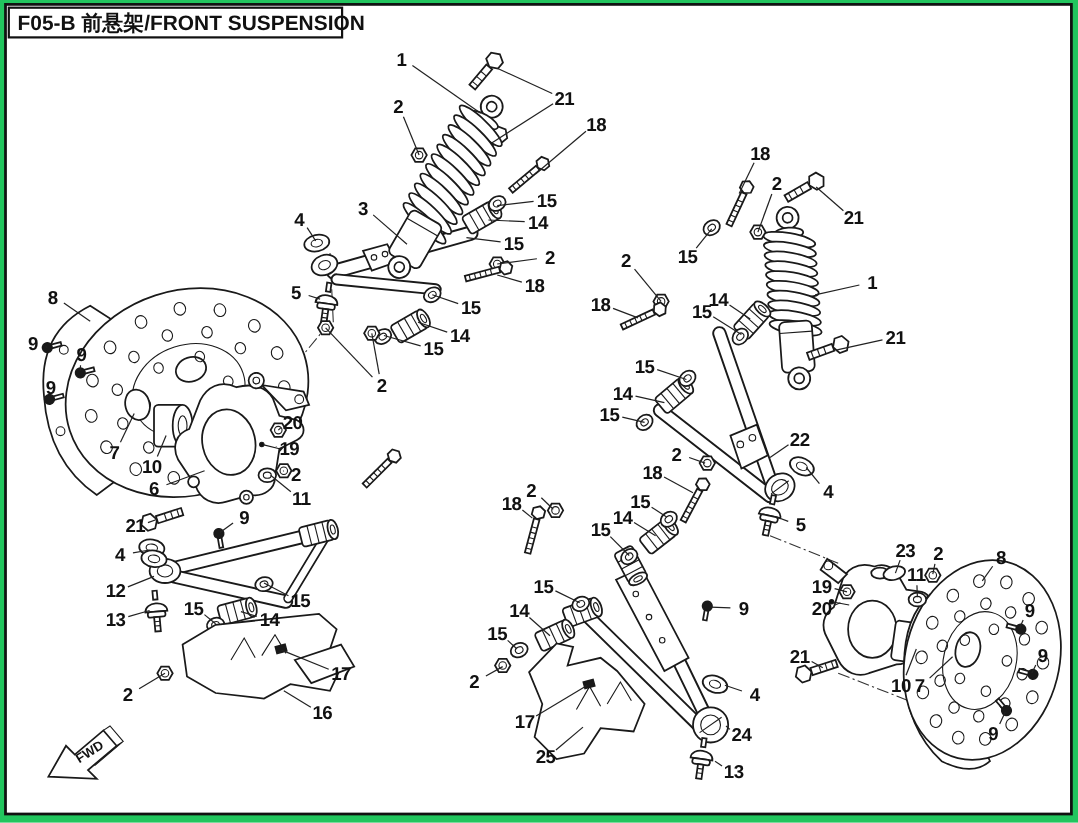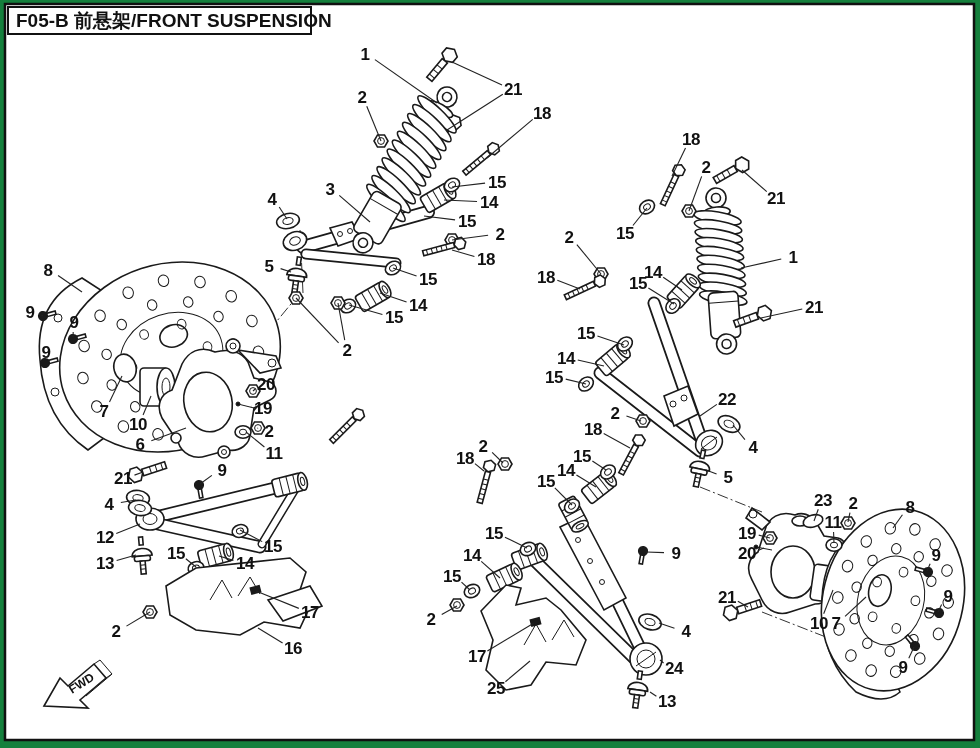--- a/index.html
+++ b/index.html
@@ -1,16 +1,16 @@
 <!DOCTYPE html>
 <html><head>
 <meta charset="utf-8">
 <style>
   html,body{margin:0;padding:0;background:#fff;}
-  .page{position:relative;width:980px;height:748px;background:#15803d;
+  .page{position:relative;width:980px;height:748px;background:#22c55e;
         font-family:"Liberation Sans",sans-serif;}
   svg{position:absolute;left:0;top:0;}
   .co{font:bold 17px "Liberation Sans",sans-serif;fill:#111;letter-spacing:-0.5px;}
   .ttl{font:bold 19px "Liberation Sans",sans-serif;fill:#111;}
   .fwd{font:bold 12px "Liberation Sans",sans-serif;fill:#111;}
   .ln{stroke:#222;stroke-width:1.1;fill:none;}
   .pt{stroke:#1a1a1a;stroke-width:1.6;fill:#fff;}
   .ptf{stroke:#1a1a1a;stroke-width:1.6;fill:#1a1a1a;}
   .thin{stroke:#1a1a1a;stroke-width:1;fill:none;}
   .dash{stroke:#333;stroke-width:1;fill:none;stroke-dasharray:11 3 2 3;}

